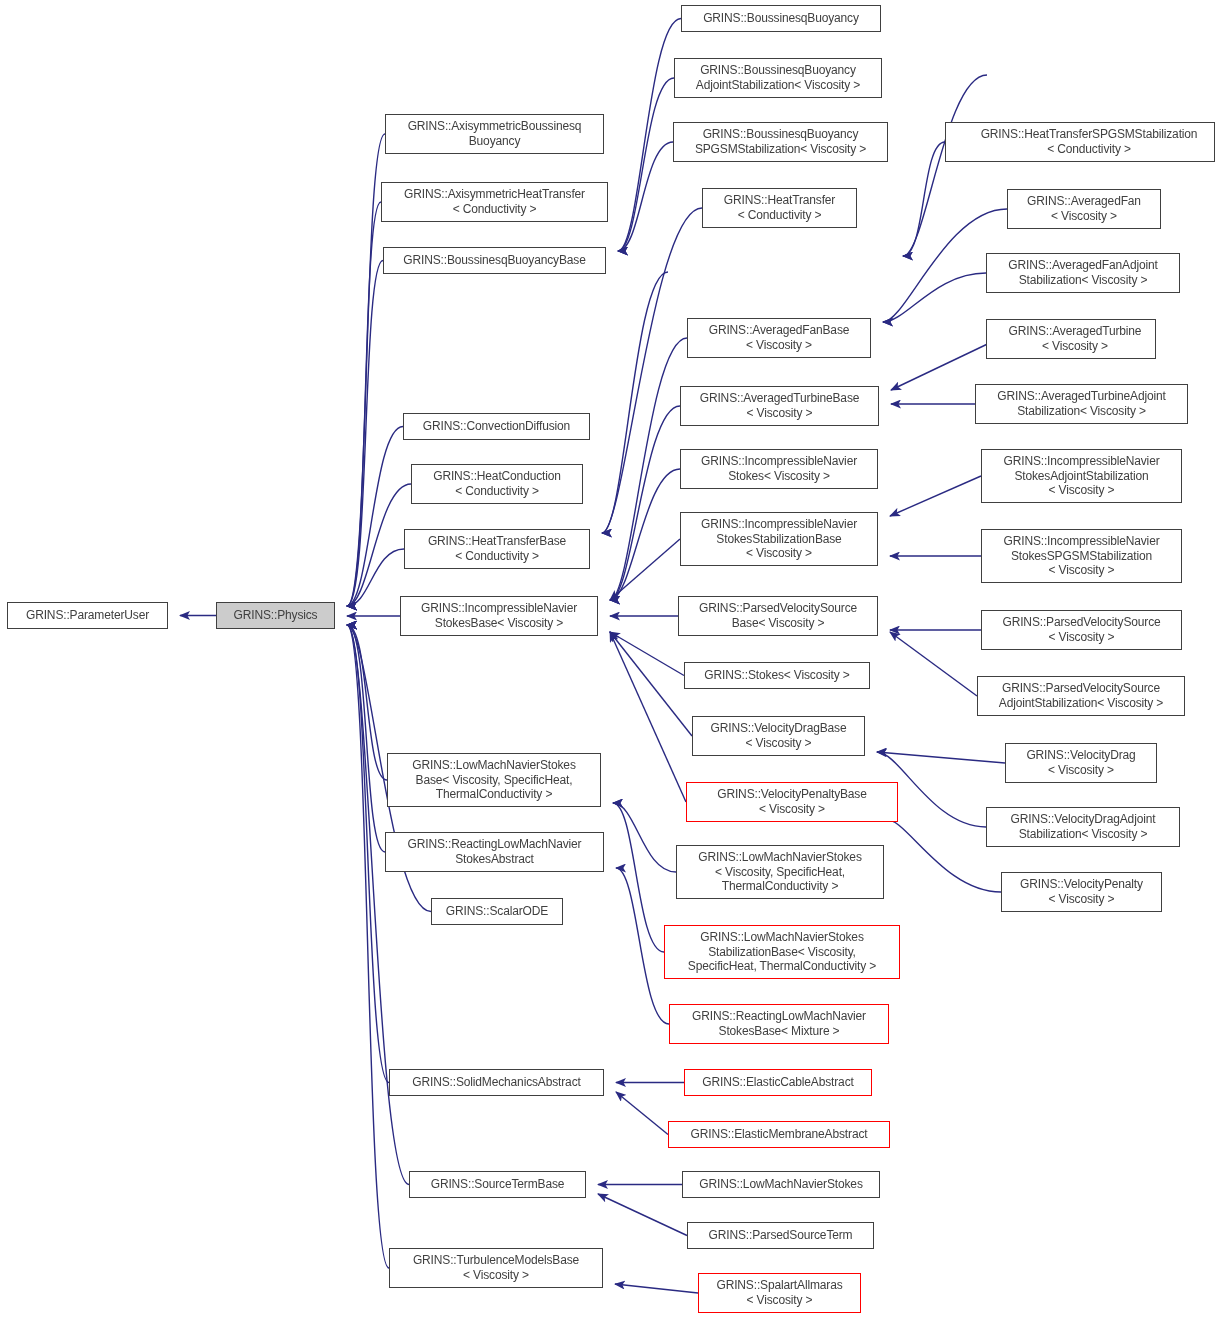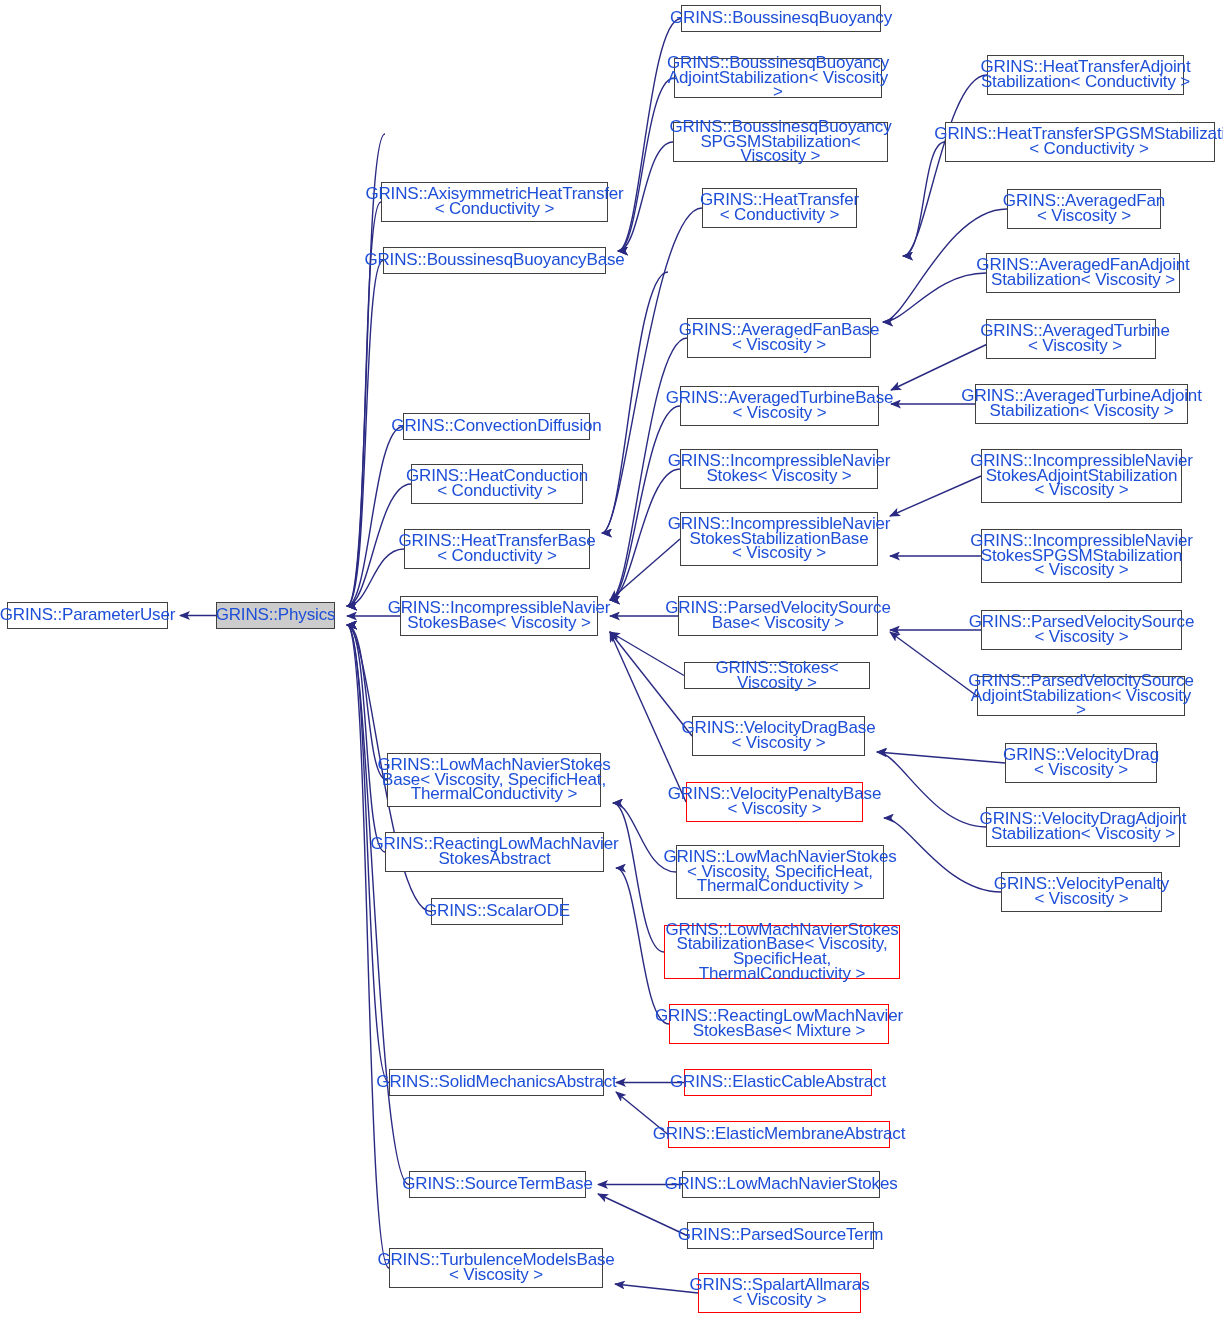--- a/index.html
+++ b/index.html
@@ -25,23 +25,23 @@
   }
   .node {
     position: absolute;
     box-sizing: border-box;
     display: flex;
     align-items: center;
     justify-content: center;
     text-align: center;
     background: #ffffff;
     border: 1px solid #404040;
-    font-size: 17px;
+    font-size: 12px;
     line-height: 14.6px;
-    color: #1d4ed8;
+    color: #404040;
     white-space: pre-line;
     letter-spacing: -0.15px;
     padding: 0 2px;
   }
   .node.red {
     border-color: #ff0000;
   }
   .node.root {
     background: #cccccc;
     border-color: #404040;
@@ -101,20 +101,22 @@
       <path d="M664,952 C636.1,952 636,803 613,803" fill="none" stroke="#2a2a82" stroke-width="1.4" marker-end="url(#ah)"></path>
       <path d="M669,1024 C640.2,1024 639,868 616,868" fill="none" stroke="#2a2a82" stroke-width="1.4" marker-end="url(#ah)"></path>
       <path d="M684,1082.5 L616,1082.5" fill="none" stroke="#2a2a82" stroke-width="1.4" marker-end="url(#ah)"></path>
       <path d="M668,1134.5 L616,1092" fill="none" stroke="#2a2a82" stroke-width="1.4" marker-end="url(#ah)"></path>
       <path d="M682,1184.5 L598,1184.5" fill="none" stroke="#2a2a82" stroke-width="1.4" marker-end="url(#ah)"></path>
       <path d="M687,1235.5 L598,1194" fill="none" stroke="#2a2a82" stroke-width="1.4" marker-end="url(#ah)"></path>
       <path d="M698,1293 L615,1284" fill="none" stroke="#2a2a82" stroke-width="1.4" marker-end="url(#ah)"></path>
     </svg>
 <div class="node" style="left: 7px; top: 602px; width: 161px; height: 27px;">GRINS::ParameterUser</div>
     <div class="node root" style="left: 216px; top: 602px; width: 119px; height: 27px;">GRINS::Physics</div>
+    <div class="node" style="left: 385px; top: 114px; width: 219px; height: 40px;">GRINS::AxisymmetricBoussinesq
+Buoyancy</div>
     <div class="node" style="left: 381px; top: 182px; width: 227px; height: 40px;">GRINS::AxisymmetricHeatTransfer
 &lt; Conductivity &gt;</div>
     <div class="node" style="left: 383px; top: 247px; width: 223px; height: 27px;">GRINS::BoussinesqBuoyancyBase</div>
     <div class="node" style="left: 403px; top: 413px; width: 187px; height: 27px;">GRINS::ConvectionDiffusion</div>
     <div class="node" style="left: 411px; top: 464px; width: 172px; height: 40px;">GRINS::HeatConduction
 &lt; Conductivity &gt;</div>
     <div class="node" style="left: 404px; top: 529px; width: 186px; height: 40px;">GRINS::HeatTransferBase
 &lt; Conductivity &gt;</div>
     <div class="node" style="left: 400px; top: 596px; width: 198px; height: 40px;">GRINS::IncompressibleNavier
 StokesBase&lt; Viscosity &gt;</div>
@@ -142,38 +144,36 @@
     <div class="node" style="left: 680px; top: 449px; width: 198px; height: 40px;">GRINS::IncompressibleNavier
 Stokes&lt; Viscosity &gt;</div>
     <div class="node" style="left: 680px; top: 512px; width: 198px; height: 54px;">GRINS::IncompressibleNavier
 StokesStabilizationBase
 &lt; Viscosity &gt;</div>
     <div class="node" style="left: 678px; top: 596px; width: 200px; height: 40px;">GRINS::ParsedVelocitySource
 Base&lt; Viscosity &gt;</div>
     <div class="node" style="left: 684px; top: 662px; width: 186px; height: 27px;">GRINS::Stokes&lt; Viscosity &gt;</div>
     <div class="node" style="left: 692px; top: 716px; width: 173px; height: 40px;">GRINS::VelocityDragBase
 &lt; Viscosity &gt;</div>
-    <div class="node red" style="left: 686px; top: 782px; width: 177px; height: 40px;">GRINS::VelocityPenaltyBase
+    <div class="node red" style="left: 686px; top: 782px; width: 212px; height: 40px;">GRINS::VelocityPenaltyBase
 &lt; Viscosity &gt;</div>
     <div class="node" style="left: 676px; top: 845px; width: 208px; height: 54px;">GRINS::LowMachNavierStokes
 &lt; Viscosity, SpecificHeat,
 ThermalConductivity &gt;</div>
     <div class="node red" style="left: 664px; top: 925px; width: 236px; height: 54px;">GRINS::LowMachNavierStokes
 StabilizationBase&lt; Viscosity,
 SpecificHeat, ThermalConductivity &gt;</div>
     <div class="node red" style="left: 669px; top: 1004px; width: 220px; height: 40px;">GRINS::ReactingLowMachNavier
 StokesBase&lt; Mixture &gt;</div>
     <div class="node red" style="left: 684px; top: 1069px; width: 188px; height: 27px;">GRINS::ElasticCableAbstract</div>
     <div class="node red" style="left: 668px; top: 1121px; width: 222px; height: 27px;">GRINS::ElasticMembraneAbstract</div>
     <div class="node" style="left: 682px; top: 1171px; width: 198px; height: 27px;">GRINS::LowMachNavierStokes</div>
     <div class="node" style="left: 687px; top: 1222px; width: 187px; height: 27px;">GRINS::ParsedSourceTerm</div>
     <div class="node red" style="left: 698px; top: 1273px; width: 163px; height: 40px;">GRINS::SpalartAllmaras
 &lt; Viscosity &gt;</div>
-    <div class="node" style="left: 987px; top: 55px; width: 197px; height: 40px;">GRINS::HeatTransferAdjoint
-Stabilization&lt; Conductivity &gt;</div>
     <div class="node" style="left: 945px; top: 122px; width: 270px; height: 40px; padding-left: 20px;">GRINS::HeatTransferSPGSMStabilization
 &lt; Conductivity &gt;</div>
     <div class="node" style="left: 1007px; top: 189px; width: 154px; height: 40px;">GRINS::AveragedFan
 &lt; Viscosity &gt;</div>
     <div class="node" style="left: 986px; top: 253px; width: 194px; height: 40px;">GRINS::AveragedFanAdjoint
 Stabilization&lt; Viscosity &gt;</div>
     <div class="node" style="left: 986px; top: 319px; width: 170px; height: 40px; padding-left: 10px;">GRINS::AveragedTurbine
 &lt; Viscosity &gt;</div>
     <div class="node" style="left: 975px; top: 384px; width: 213px; height: 40px;">GRINS::AveragedTurbineAdjoint
 Stabilization&lt; Viscosity &gt;</div>

